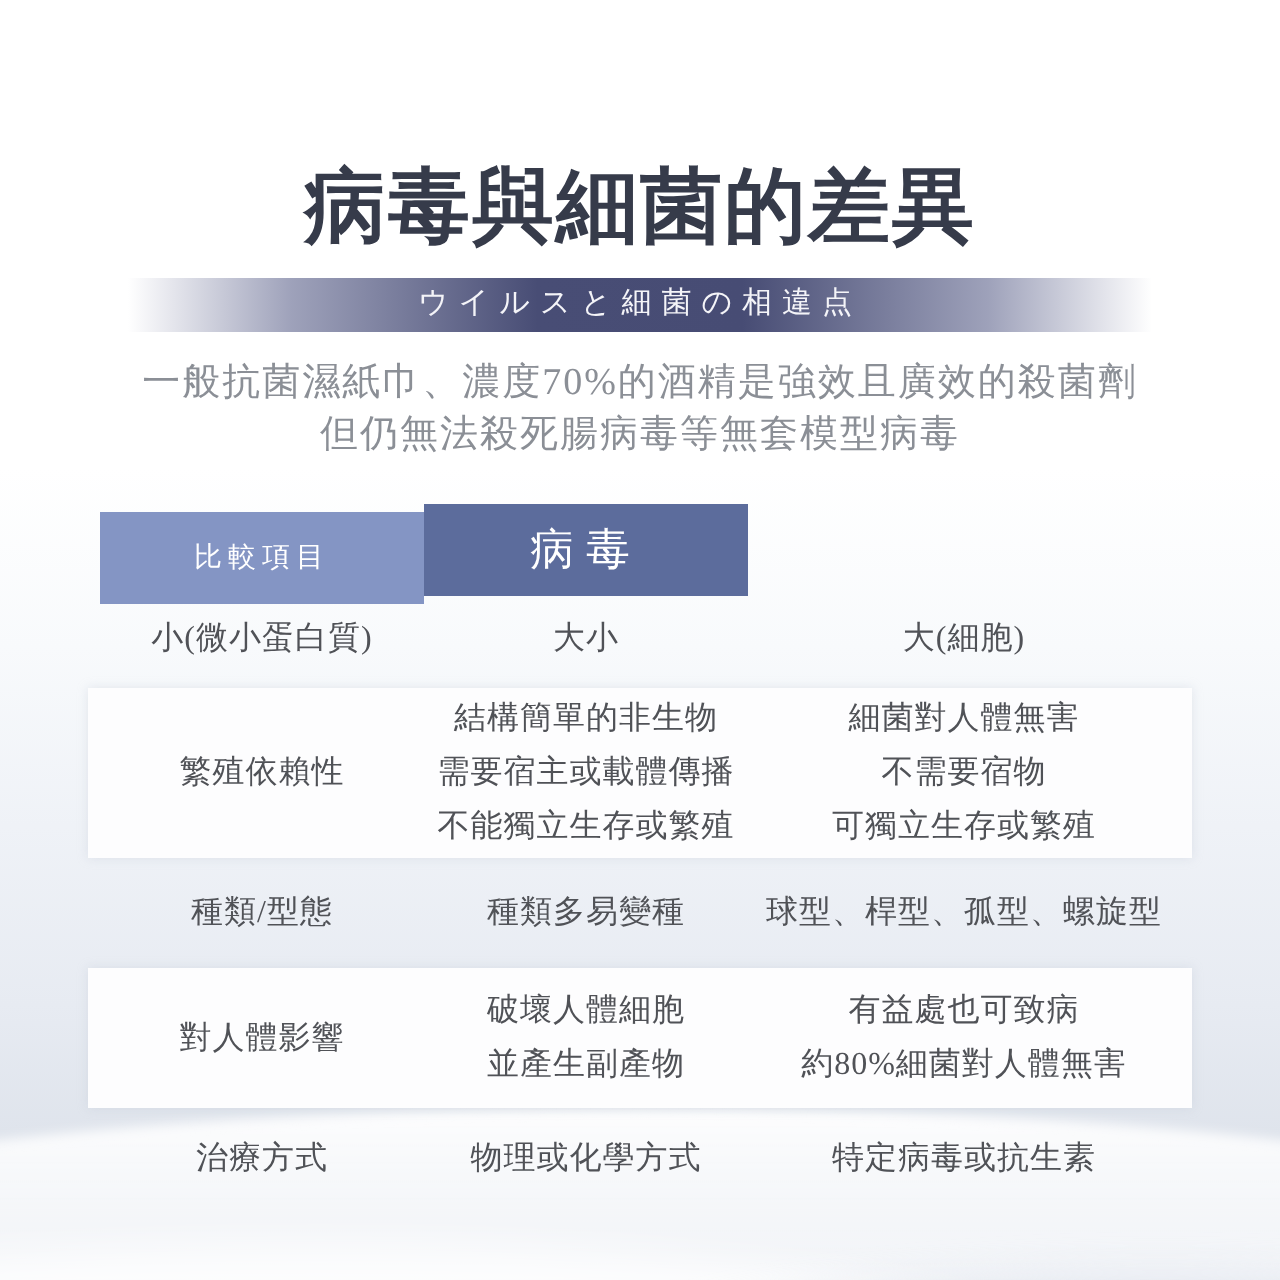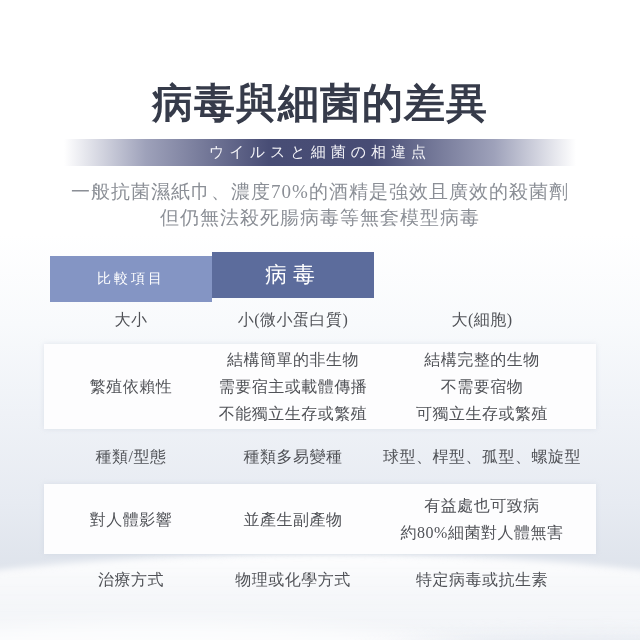--- a/index.html
+++ b/index.html
@@ -147,56 +147,57 @@
     </div>
 
     <div class="comparison-table">
 
       <div class="t-head">
         <div class="th th-left">比較項目</div>
         <div class="th th-virus">病毒</div>
       </div>
 
       <div class="t-row row-0">
+        <div class="td">
+          <div>小(微小蛋白質)</div>
+        </div>
         <div class="td">大小</div>
-        <div class="td">
-          <div>小(微小蛋白質)</div>
-        </div>
         <div class="td">
           <div>大(細胞)</div>
         </div>
       </div>
 
       <div class="t-row row-1 band-white">
         <div class="td">繁殖依賴性</div>
         <div class="td">
           <div>結構簡單的非生物</div>
           <div>需要宿主或載體傳播</div>
           <div>不能獨立生存或繁殖</div>
         </div>
         <div class="td">
-          <div>結構完整的生物</div>
+          <div>細菌對人體無害</div>
           <div>不需要宿物</div>
           <div>可獨立生存或繁殖</div>
         </div>
       </div>
 
       <div class="t-row row-2">
         <div class="td">種類/型態</div>
         <div class="td">
           <div>種類多易變種</div>
         </div>
         <div class="td">
           <div>球型、桿型、孤型、螺旋型</div>
         </div>
       </div>
 
       <div class="t-row row-3 band-white">
         <div class="td">對人體影響</div>
         <div class="td">
+          <div>破壞人體細胞</div>
           <div>並產生副產物</div>
         </div>
         <div class="td">
           <div>有益處也可致病</div>
           <div>約80%細菌對人體無害</div>
         </div>
       </div>
 
       <div class="t-row row-4">
         <div class="td">治療方式</div>

